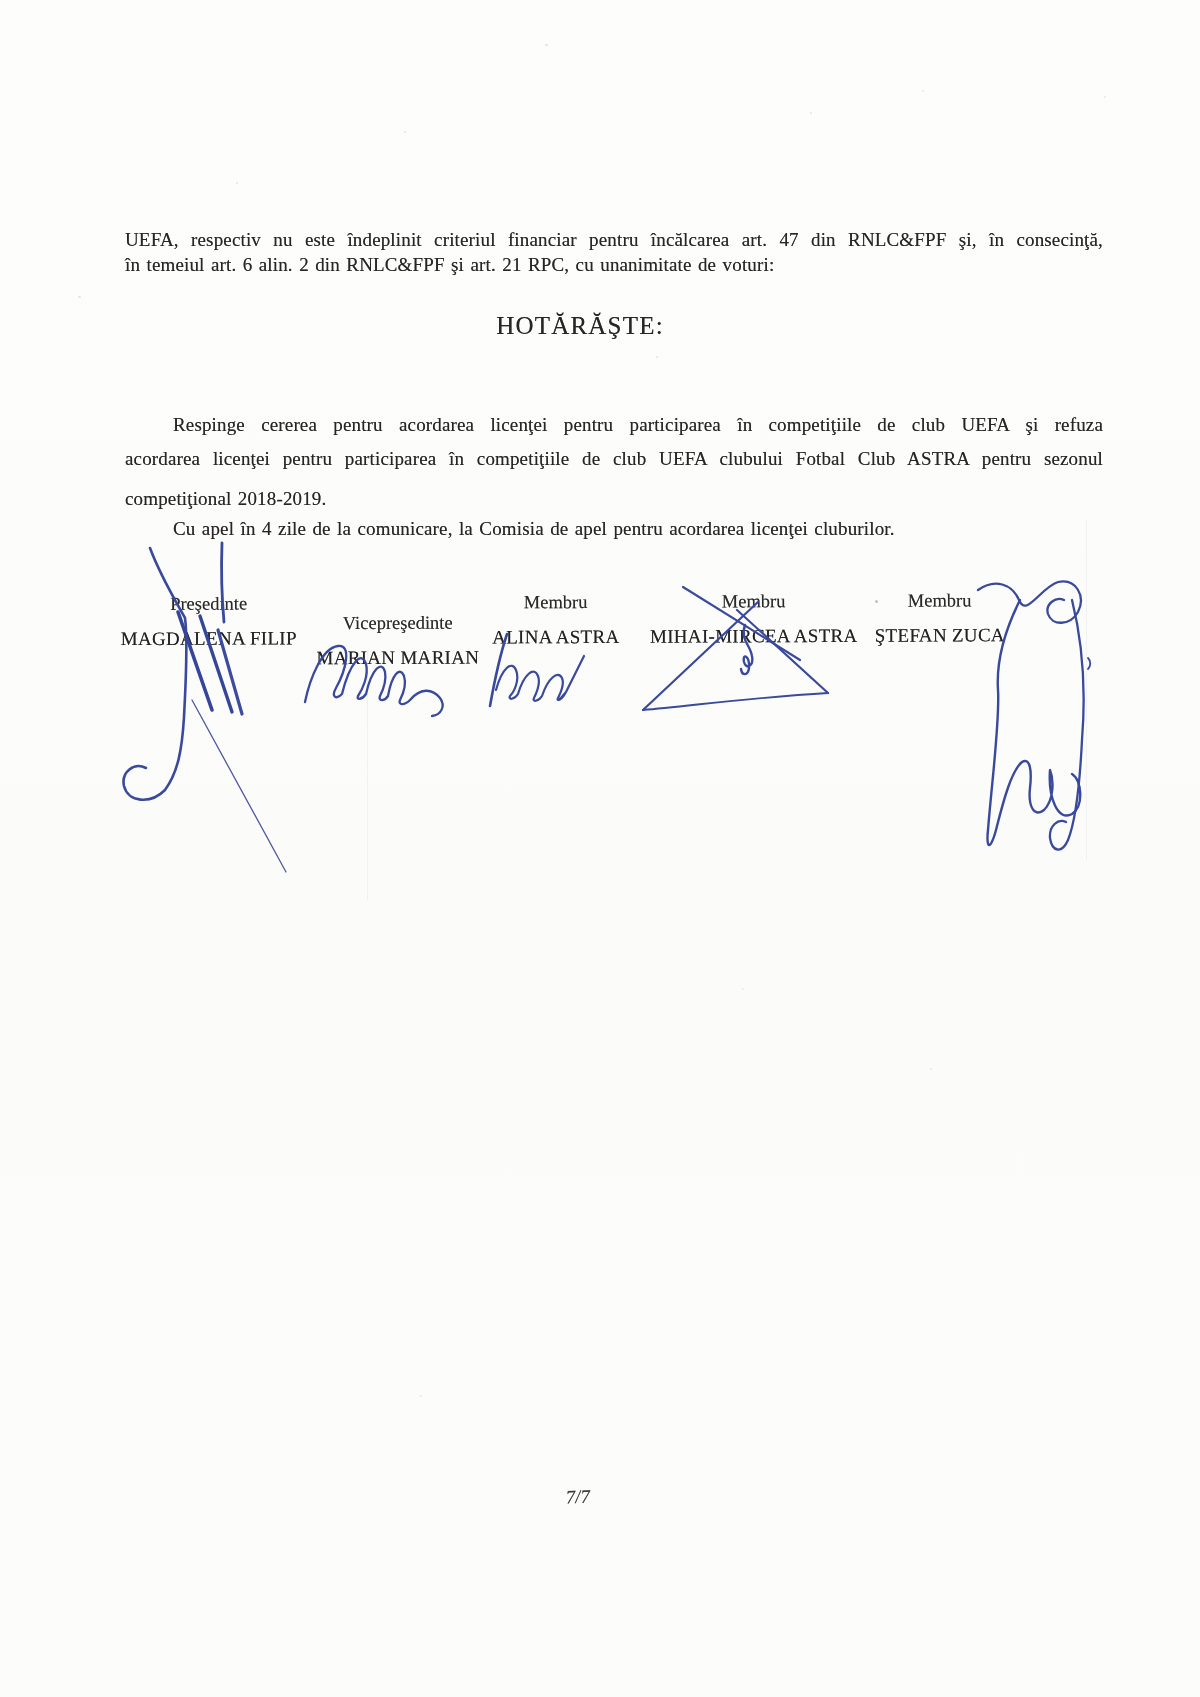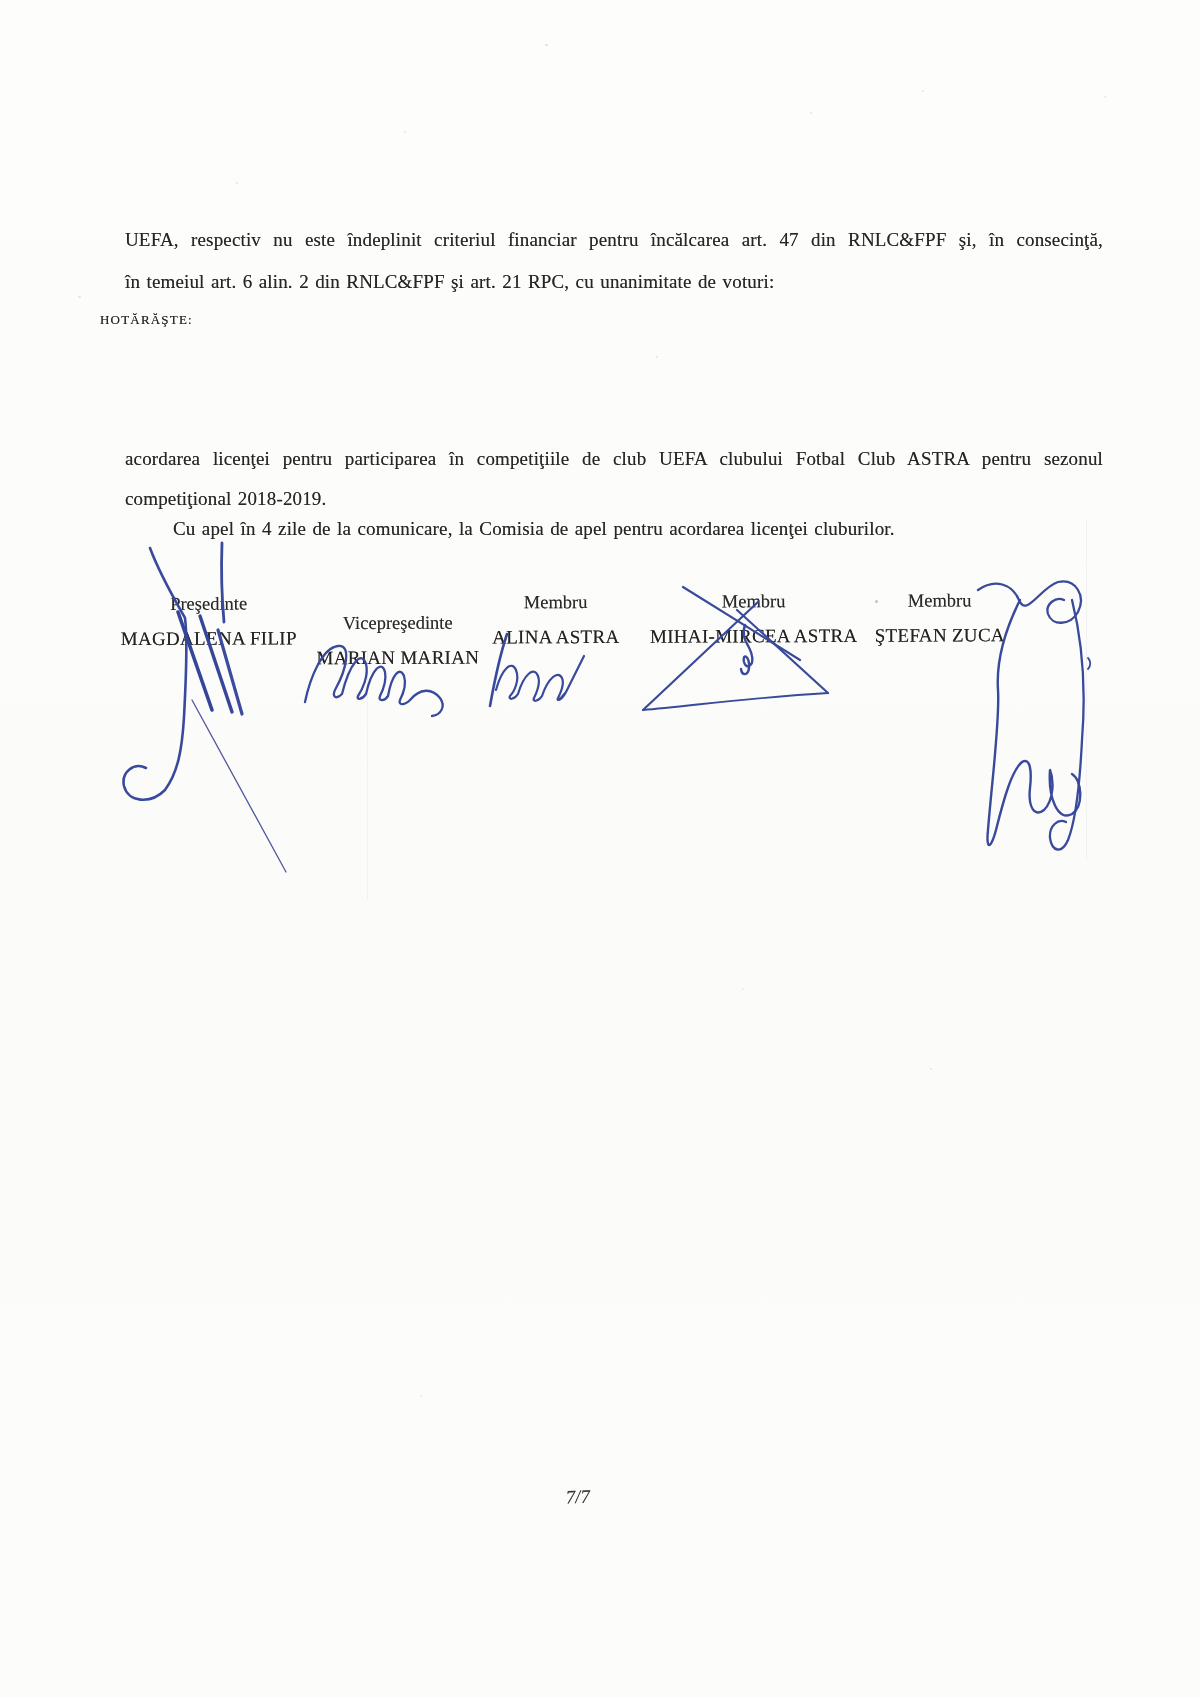--- a/index.html
+++ b/index.html
@@ -16,21 +16,21 @@
     font-size:19px;line-height:30px;color:#262626;
     text-shadow:0 0 0.5px rgba(30,30,30,.55);
     word-spacing:1.5px;letter-spacing:.15px;
     text-align:justify;
     margin-left:25px;
   }
   .stretch{text-align-last:justify;}
   .indent{text-indent:48px;}
   .heading{
     position:absolute;left:100px;width:960px;top:312px;
-    font-size:13px;color:#262626;
+    font-size:25px;color:#262626;text-align:center;
     letter-spacing:1.2px;text-shadow:0 0 0.5px rgba(30,30,30,.6);
   }
   .sig-row{position:absolute;top:0;left:0;width:1200px;transform:rotate(-0.25deg);}
   .sig-col{position:absolute;display:flex;flex-direction:column;align-items:center;}
   .sig-title{
     font-size:18.5px;color:#2a2a2a;white-space:nowrap;
     text-shadow:0 0 0.5px rgba(30,30,30,.5);
   }
   .sig-name{
     position:absolute;top:34px;font-size:19px;color:#222;white-space:nowrap;
@@ -49,24 +49,25 @@
   }
   .speck{position:absolute;border-radius:50%;background:#5a5a5a;}
   .crease{position:absolute;width:1px;background:rgba(60,60,70,.05);}
 </style>
 </head>
 <body>
 
 <div class="page">
 
   <div class="tline stretch" style="top:225px">UEFA, respectiv nu este îndeplinit criteriul financiar pentru încălcarea art. 47 din RNLC&amp;FPF şi, în consecinţă,</div>
-  <div class="tline" style="top:267px">în temeiul art. 6 alin. 2 din RNLC&amp;FPF şi art. 21 RPC, cu unanimitate de voturi:</div>
+  <div class="tline" style="top:250px">în temeiul art. 6 alin. 2 din RNLC&amp;FPF şi art. 21 RPC, cu unanimitate de voturi:</div>
 
   <div class="heading">HOTĂRĂŞTE:</div>
 
+  <div class="tline stretch indent" style="top:410px">Respinge cererea pentru acordarea licenţei pentru participarea în competiţiile de club UEFA şi refuza</div>
   <div class="tline stretch" style="top:444px">acordarea licenţei pentru participarea în competiţiile de club UEFA clubului Fotbal Club ASTRA pentru sezonul</div>
   <div class="tline" style="top:484px">competiţional 2018-2019.</div>
 
   <div class="tline indent" style="top:514px">Cu apel în 4 zile de la comunicare, la Comisia de apel pentru acordarea licenţei cluburilor.</div>
 
   <div class="sig-row">
     <div class="sig-col sig-col-1">
       <span class="sig-title">Preşedinte</span>
       <span class="sig-name">MAGDALENA FILIP</span>
     </div>

